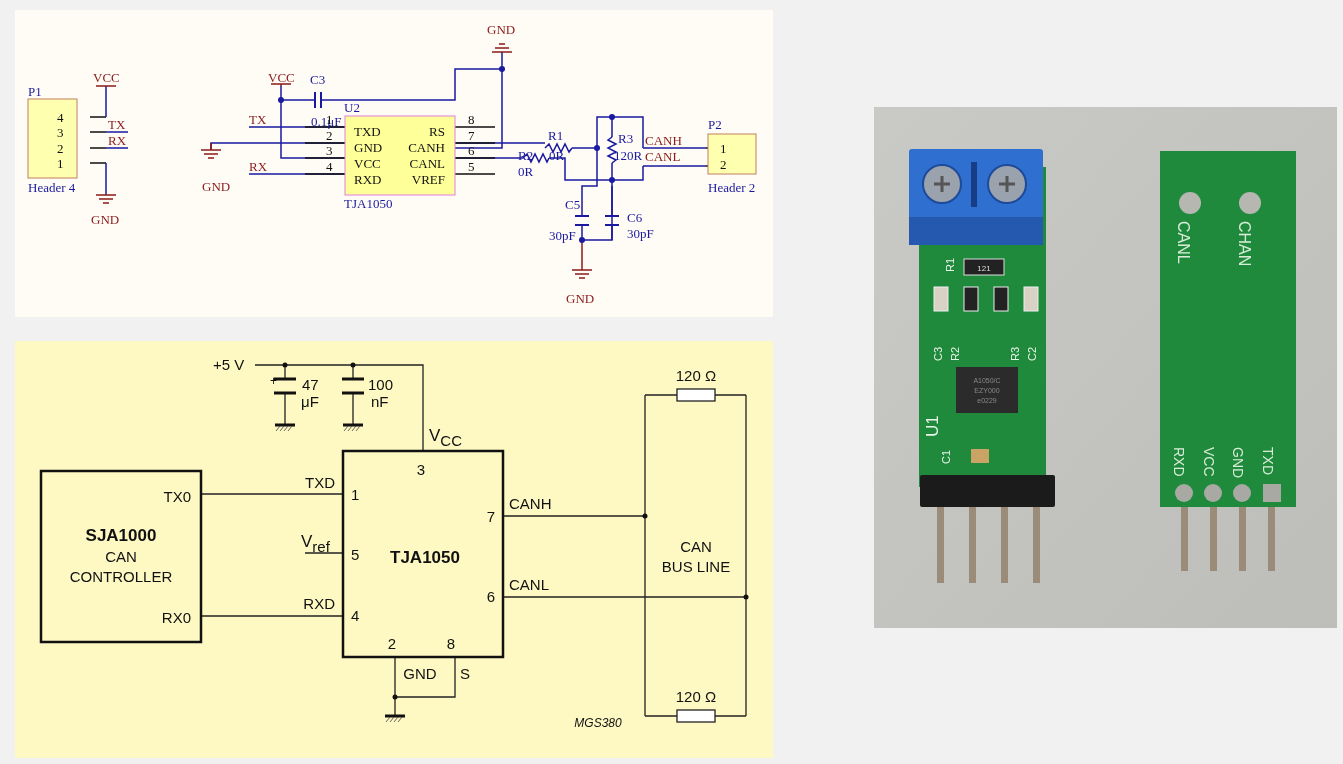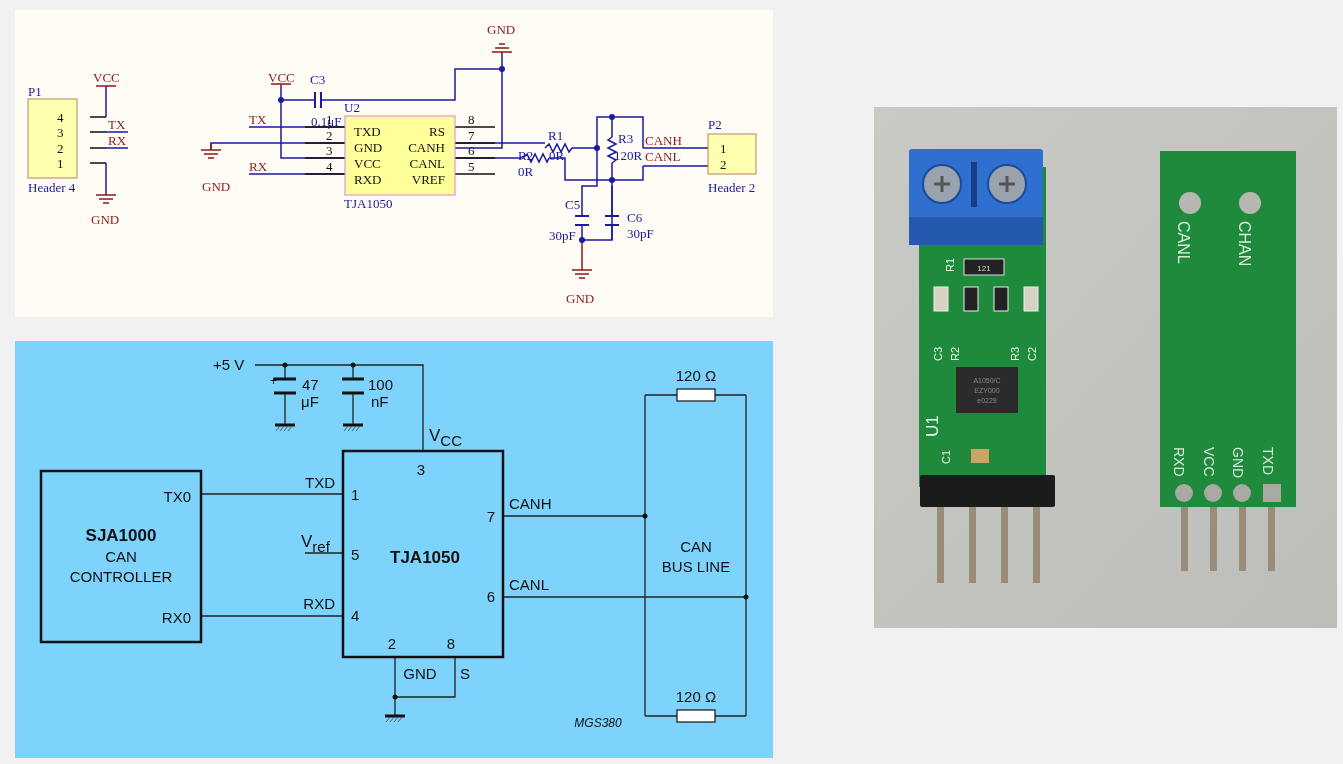--- a/index.html
+++ b/index.html
@@ -1,19 +1,19 @@
 <!DOCTYPE html>
 <html><head>
 <meta charset="utf-8">
 <style>
   html,body{margin:0;padding:0;}
   body{width:1343px;height:764px;background:#f1f1f1;position:relative;overflow:hidden;font-family:"Liberation Sans",sans-serif;}
   .panel{position:absolute;}
   #top-panel{left:15px;top:10px;width:758px;height:307px;background:#fffbf5;}
-  #bottom-panel{left:15px;top:341px;width:758px;height:417px;background:#7dd3fc;}
+  #bottom-panel{left:15px;top:341px;width:758px;height:417px;background:#fef9c3;}
   #photo-panel{left:874px;top:107px;width:463px;height:521px;background:#c3c3bf;overflow:hidden;}
   svg{position:absolute;left:0;top:0;}
   .serif{font-family:"Liberation Serif",serif;}
   .sans{font-family:"Liberation Sans",sans-serif;}
 </style>
 </head>
 <body>
 
 <div class="panel" id="top-panel">
 <svg width="758" height="307" viewBox="0 0 758 307">

